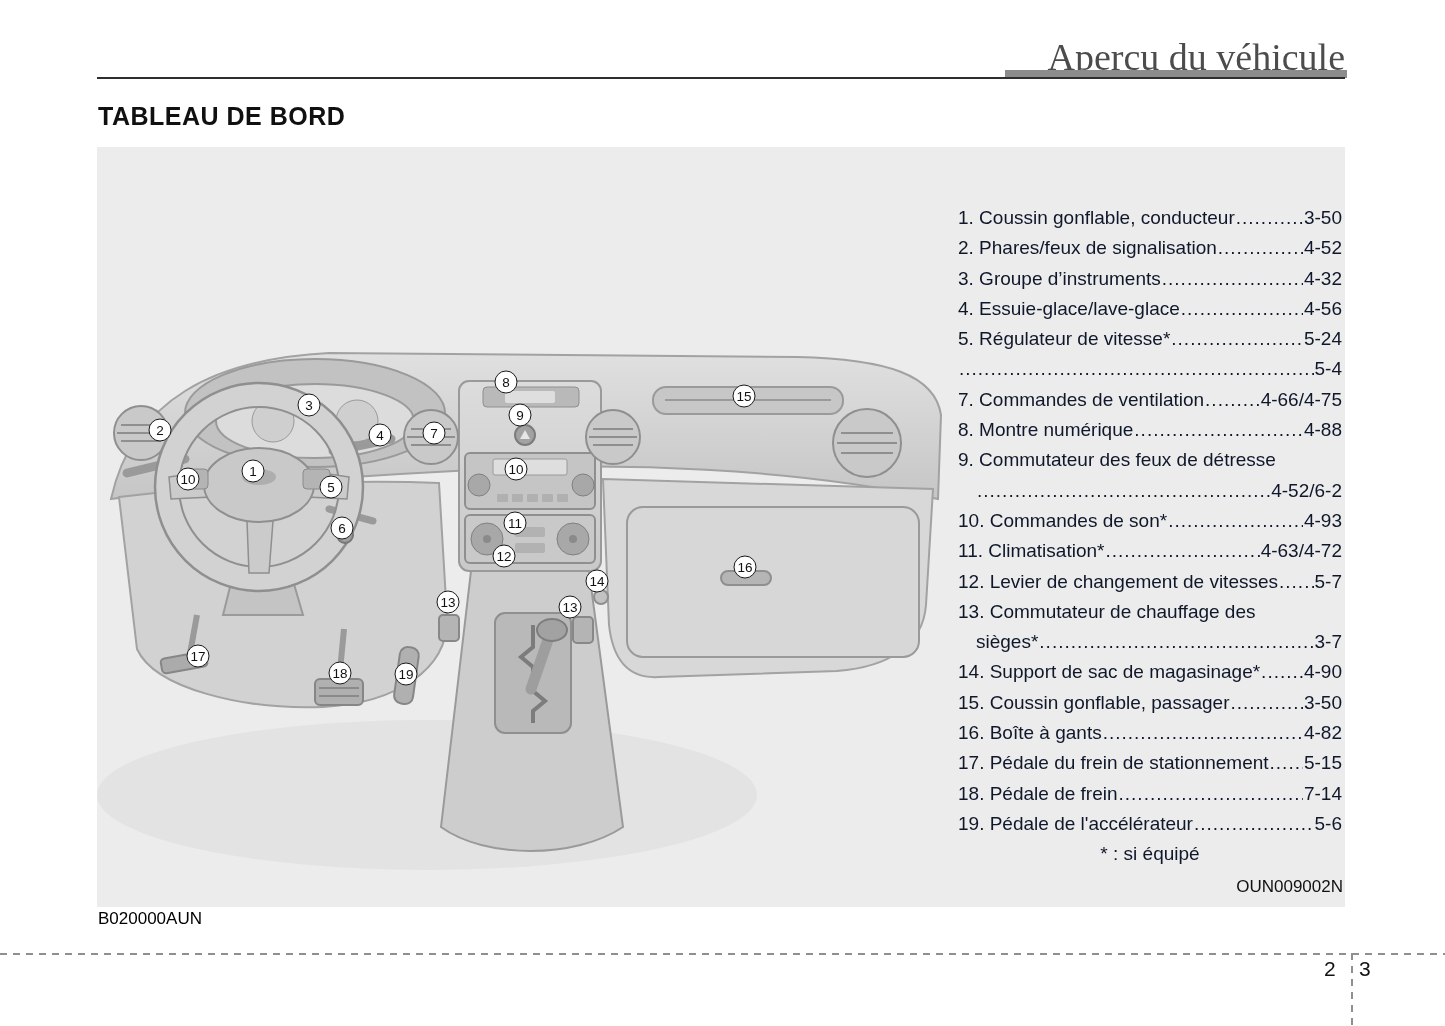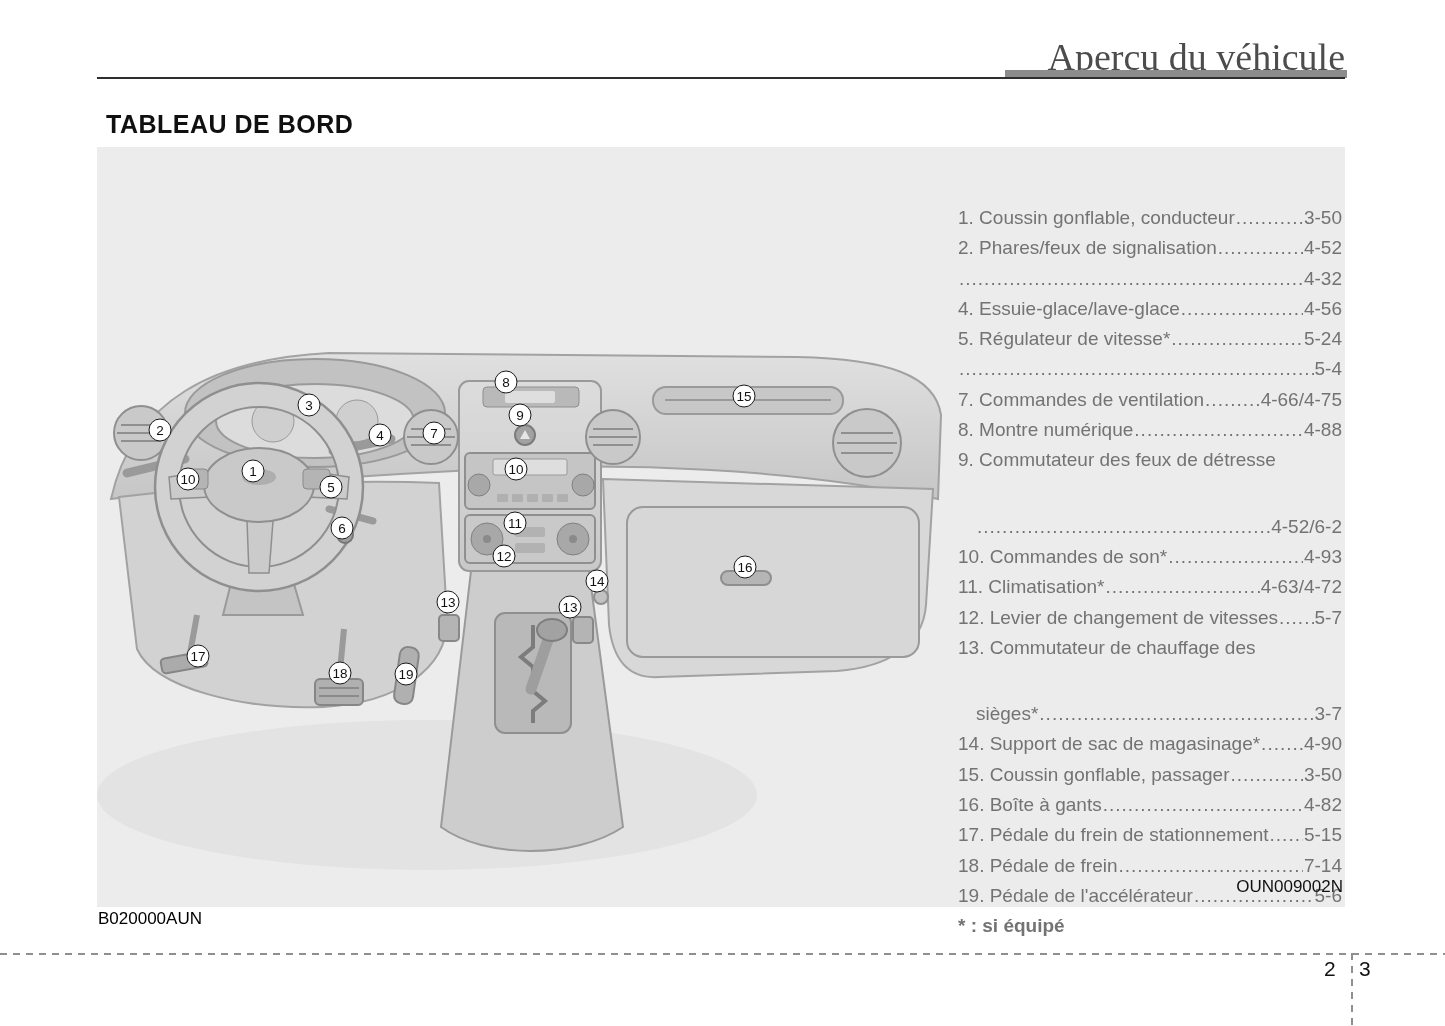--- a/index.html
+++ b/index.html
@@ -13,46 +13,46 @@
     background:#ffffff;font-family:"Liberation Sans",sans-serif;color:var(--ink);
   }
   .header-title{
     position:absolute;top:38px;right:100px;
     font-family:"Liberation Serif",serif;font-size:38px;line-height:1;
     color:#4c4c4c;
   }
   .accent-bar{position:absolute;top:70px;left:1005px;width:342px;height:8px;background:var(--accent-bar);}
   .top-rule{position:absolute;top:77px;left:97px;width:1248px;height:2px;background:#2e2e2e;}
   .section-heading{
-    position:absolute;top:102px;left:98px;margin:8px;
+    position:absolute;top:102px;left:98px;margin:0;
     font-size:25px;font-weight:bold;letter-spacing:.5px;color:#101010;
   }
   .figure{
     position:absolute;left:97px;top:147px;width:1248px;height:760px;
     background:var(--figure-bg);
   }
   .figure svg{position:absolute;left:0;top:0;}
   .callouts{position:absolute;left:0;top:0;width:100%;height:100%;}
   .callout{
     position:absolute;width:23px;height:23px;border-radius:50%;
     background:#ffffff;border:1.6px solid #1a1a1a;box-sizing:border-box;
     transform:translate(-50%,-50%);
     display:flex;align-items:center;justify-content:center;
     font-size:13.5px;color:#111;
   }
   .legend{
     position:absolute;left:861px;top:56px;width:384px;
-    font-size:19px;line-height:30.3px;color:#737373;
+    font-size:19px;line-height:30.3px;color:#0f172a;text-align:center;
   }
   .legend-line{display:flex;white-space:nowrap;}
-  .legend-line.cont{padding-left:18px;margin-top:36px;}
+  .legend-line.cont{padding-left:18px;}
   .legend-line .dots{flex:1 1 auto;overflow:hidden;margin:0 1px;}
   .legend-line .dots::after{content:"..........................................................................";letter-spacing:1px;}
   .legend-line .pg{flex:0 0 auto;}
-  .legend-note{margin-top:0;font-weight:bold;}
+  .legend-note{margin-top:0;}
   .figure-code-right{position:absolute;right:2px;bottom:10px;font-size:17px;color:#111;}
   .figure-code-left{position:absolute;left:98px;top:909px;font-size:17px;color:#000000;}
   .cut-line-h{
     position:absolute;top:953px;left:0;width:1445px;height:2px;
     background:repeating-linear-gradient(to right,#8f8f8f 0 7px,transparent 7px 13px);
   }
   .cut-line-v{
     position:absolute;top:953px;left:1351px;width:2px;height:73px;
     background:repeating-linear-gradient(to bottom,#8f8f8f 0 7px,transparent 7px 13px);
   }
@@ -253,20 +253,21 @@
         </div>
         <div class="legend-item">
           <div class="legend-line">
             <span class="t">2. Phares/feux de signalisation</span>
             <span class="dots"></span>
             <span class="pg">4-52</span>
           </div>
         </div>
         <div class="legend-item">
           <div class="legend-line">
+            <span class="t">3. Groupe d’instruments</span>
             <span class="dots"></span>
             <span class="pg">4-32</span>
           </div>
         </div>
         <div class="legend-item">
           <div class="legend-line">
             <span class="t">4. Essuie-glace/lave-glace</span>
             <span class="dots"></span>
             <span class="pg">4-56</span>
           </div>

